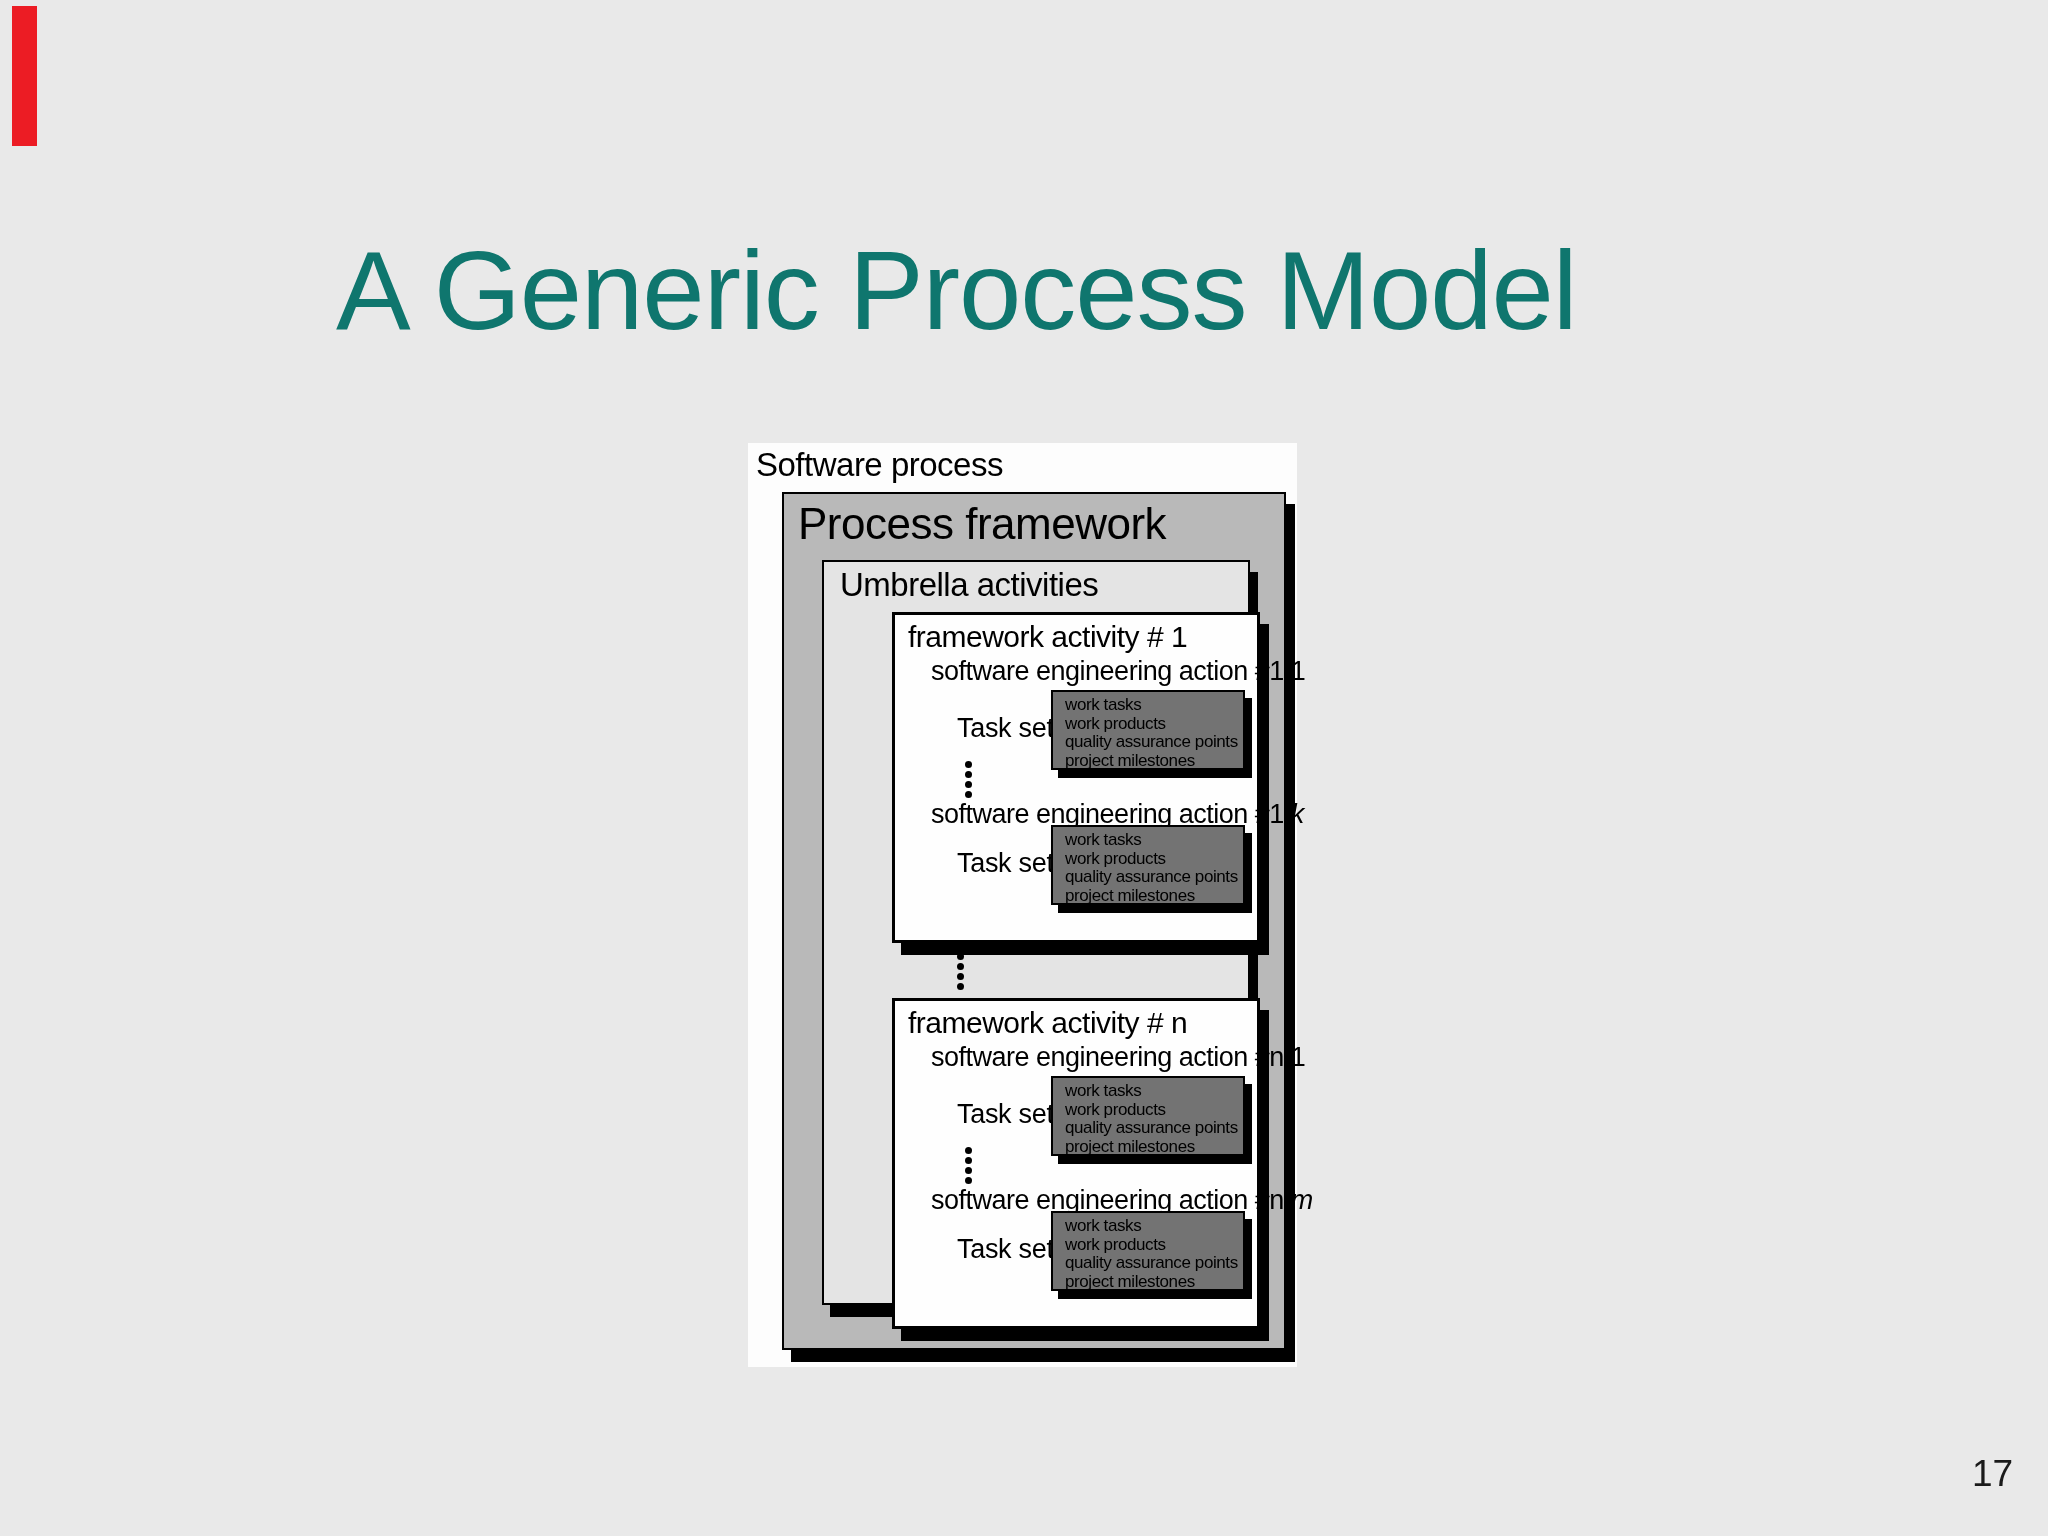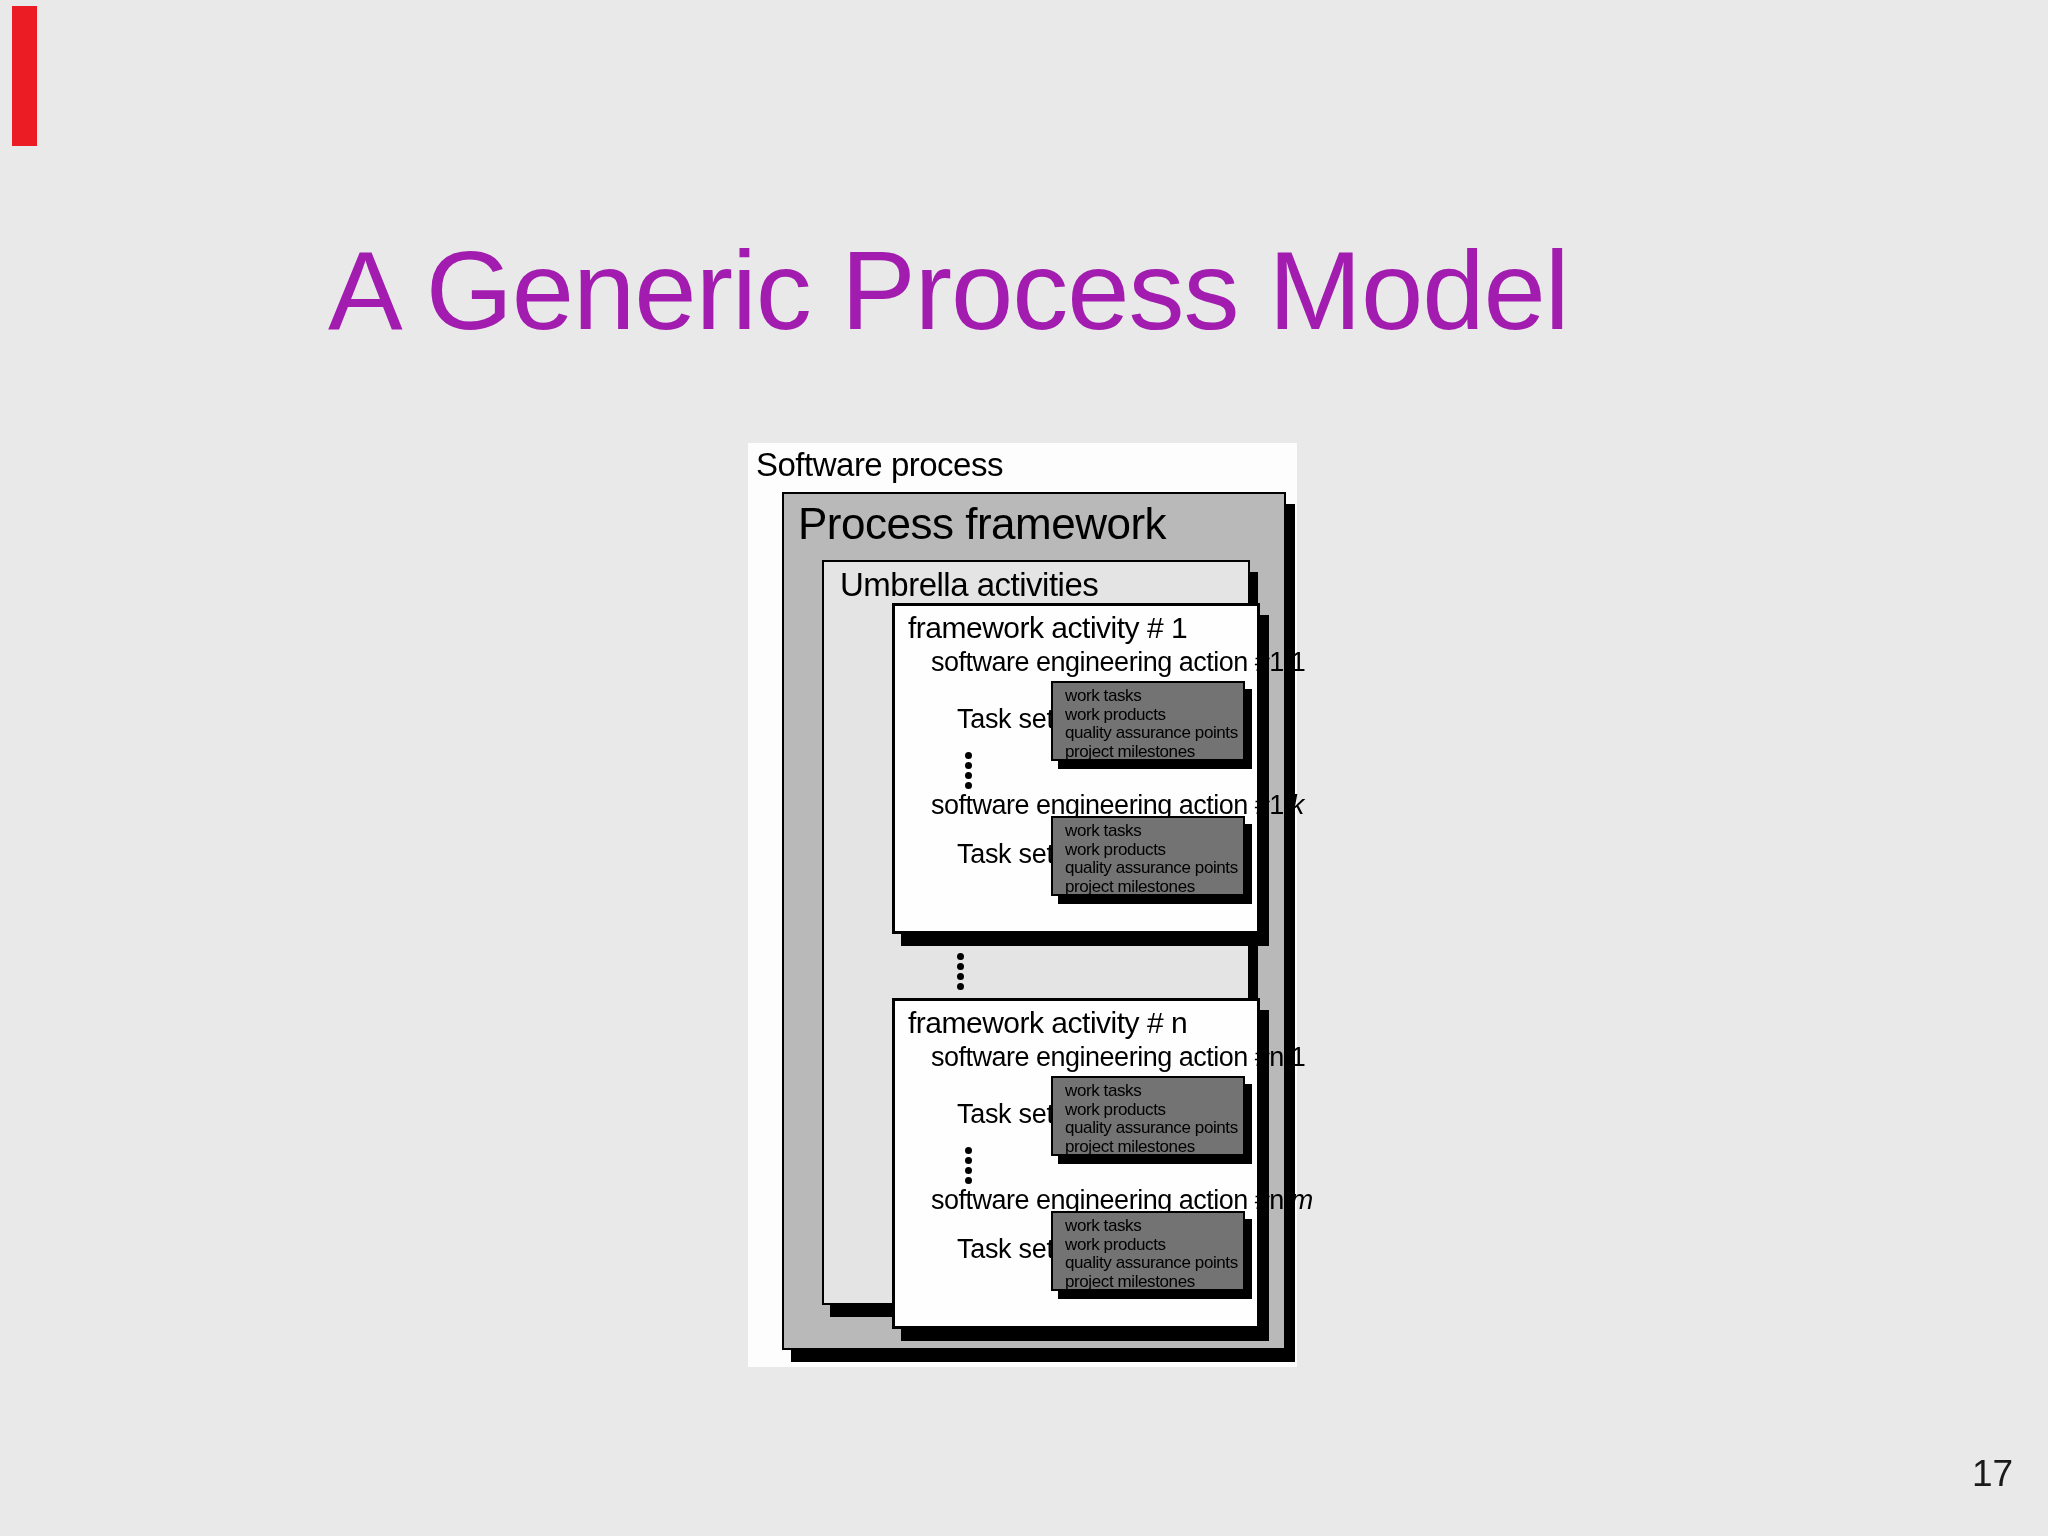--- a/index.html
+++ b/index.html
@@ -18,26 +18,26 @@
     position: absolute;
     left: 12px;
     top: 6px;
     width: 25px;
     height: 140px;
     background: #ec1c24;
   }
 
   .slide-title {
     position: absolute;
-    left: 328px;
+    left: 336px;
     top: 232px;
     font-size: 112px;
     line-height: 1.05;
     letter-spacing: -1px;
-    color: #a21caf;
+    color: #0f766e;
     white-space: nowrap;
   }
 
   .page-number {
     position: absolute;
     left: 1928px;
     top: 1453px;
     font-size: 37px;
     color: #1a1a1a;
     margin-left: 44px;
@@ -105,21 +105,21 @@
   .activity {
     position: absolute;
     left: 144px;
     width: 368px;
     height: 331px;
     background: #fefefe;
     border: 3px solid #000;
     box-shadow: 9px 12px 0 #000;
     z-index: 3;
   }
-  .activity-1 { top: 160px; }
+  .activity-1 { top: 169px; }
   .activity-n { top: 555px; }
 
   .activity-title {
     position: absolute;
     left: 13px;
     top: 5px;
     font-size: 30px;
     letter-spacing: -0.5px;
     white-space: nowrap;
   }

